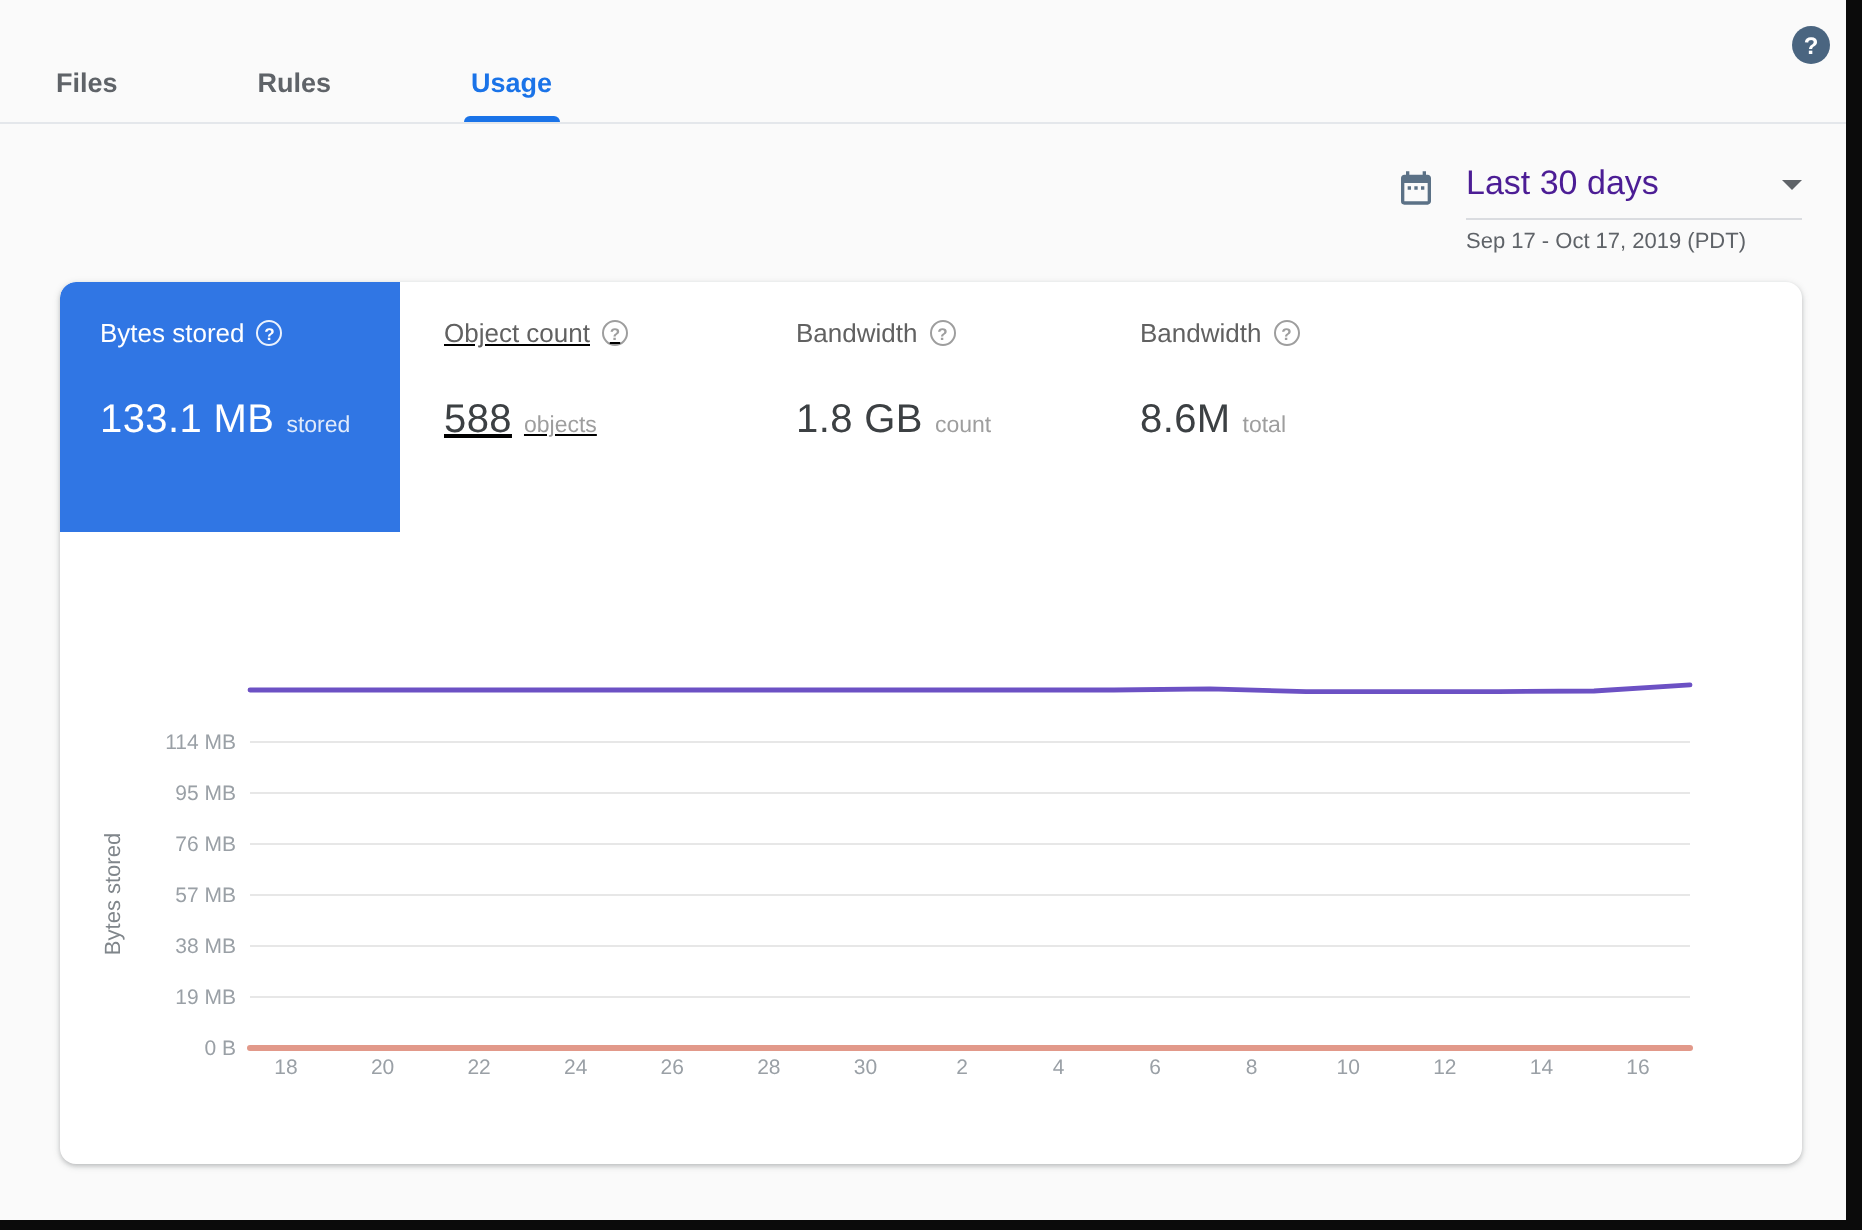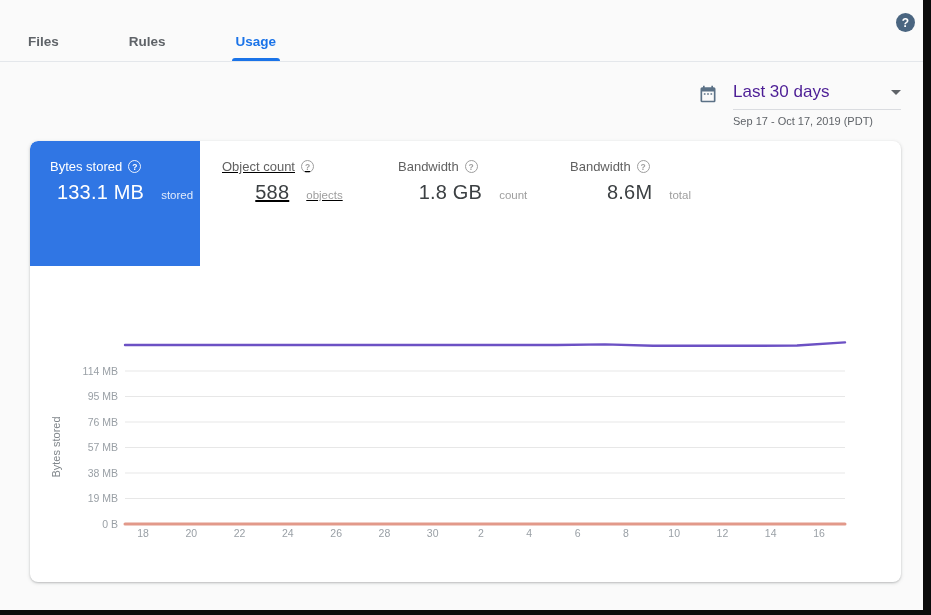--- a/index.html
+++ b/index.html
@@ -46,21 +46,21 @@
     position:relative; height:441px; background:#fff; border-radius:8px;
     box-shadow:0 1px 2px rgba(60,64,67,.25), 0 1px 4px rgba(60,64,67,.12);
     overflow:hidden;
   }
   .metrics { display:flex; align-items:flex-start; }
   .metric { padding:18px 0 0 22px; cursor:pointer; }
   .m1 { width:170px; height:125px; padding-left:20px; background:#3076e4; border-radius:8px 0 0 0; color:#fff; }
   .m2 { width:176px;text-decoration:underline; } .m3 { width:172px; } .m4 { width:180px; }
   .metric-label { display:flex; align-items:center; gap:6px; font-size:13px; color:#616161; }
   .m1 .metric-label { color:#fff; }
-  .metric-value-row { margin-top:7px; display:flex; align-items:baseline; gap:17px;justify-content:center; }
+  .metric-value-row { margin-top:25px; display:flex; align-items:baseline; gap:6px; }
   .metric-value { font-size:20px; color:#3c4043; letter-spacing:.2px; }
   .m1 .metric-value { color:#fff; }
   .metric-unit { font-size:11.5px; color:#9e9e9e; }
   .m1 .metric-unit { color:rgba(255,255,255,.85); }
   .qmark {
     width:13px; height:13px; border:1.2px solid #9e9e9e; border-radius:50%;
     display:inline-flex; align-items:center; justify-content:center;
     font-size:8.5px; font-weight:700; color:#9e9e9e; cursor:pointer;
   }
   .m1 .qmark { border-color:rgba(255,255,255,.9); color:#fff; }

